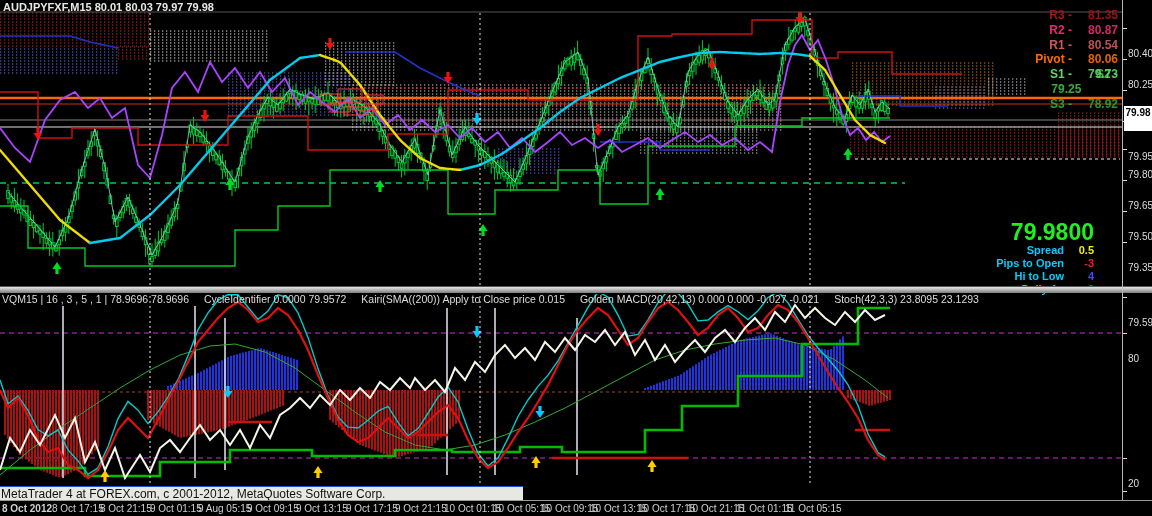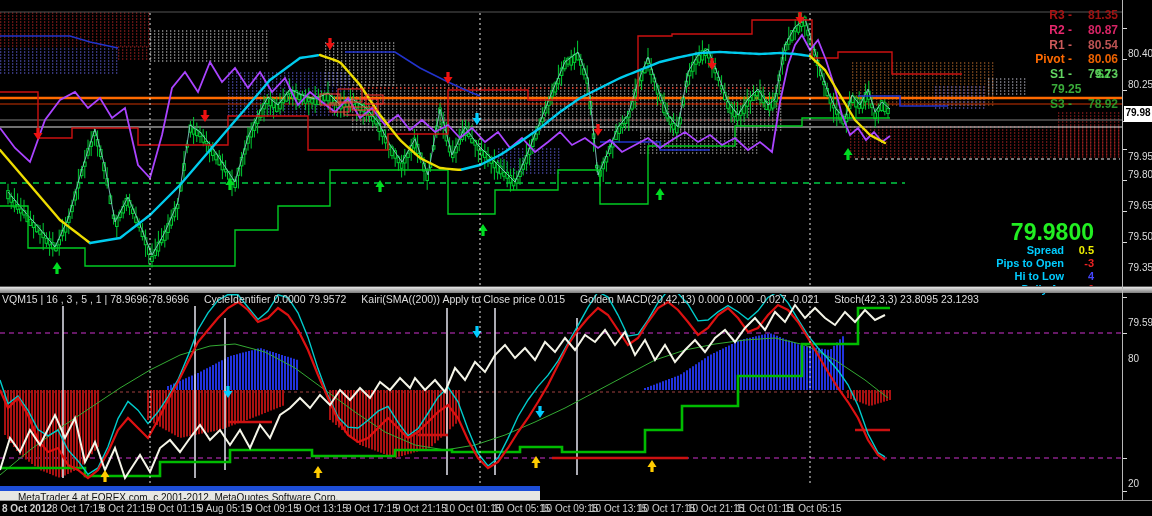--- a/index.html
+++ b/index.html
@@ -5,42 +5,42 @@
   html,body{margin:0;padding:0;background:#000;}
   #app{position:relative;width:1152px;height:516px;background:#000;overflow:hidden;
        font-family:"Liberation Sans",sans-serif;-webkit-font-smoothing:none;}
   .abs{position:absolute;}
   #chart-title{left:3px;top:1px;color:#e8e8e8;font-size:11px;font-weight:bold;white-space:nowrap;}
   svg{position:absolute;left:0;display:block;}
   
   #axis-col{left:1122px;top:0;width:30px;height:500px;border-left:1px solid #b8b8b8;}
   .axis-lbl{position:absolute;left:5px;color:#dcdcdc;font-size:10px;transform:translateY(-50%);white-space:nowrap;margin-top:25px;}
   .axis-tick{position:absolute;left:0;width:4px;height:1px;background:#dcdcdc;}
-  #cur-price-box{position:absolute;left:1px;width:28px;height:16px;background:#fff;color:#000;
+  #cur-price-box{position:absolute;left:1px;width:28px;height:25px;background:#fff;color:#000;
       font-size:10px;font-weight:bold;text-align:center;line-height:13px;}
   
   #pivot-panel{right:34px;top:8px;}
   .pvt-row{display:flex;justify-content:flex-end;height:14.8px;font-size:12px;font-weight:bold;line-height:14.8px;}
   .pvt-lbl{text-align:right;}
   .pvt-val{width:46px;text-align:right;opacity:.92;}
   
   #price-panel{right:58px;top:220px;text-align:right;}
   #big-price{font-size:23px;font-weight:bold;color:#22ee22;line-height:24px;letter-spacing:0;}
   .pr-row{display:flex;justify-content:flex-end;height:13px;font-size:11px;font-weight:bold;line-height:13px;}
   .pr-lbl{color:#00ccff;}
   .pr-val{width:30px;text-align:right;}
   
   #splitter{left:0;top:286px;width:1152px;height:6px;
       background:linear-gradient(#e8e8e8,#a8a8a8 60%,#7c7c7c);border-top:1px solid #555;}
   
   #ind-header{left:2px;top:293px;color:#dcdcdc;font-size:10.5px;white-space:nowrap;}
   #ind-header span{margin-right:12px;}
   
-  #status-bar{left:0;top:486px;width:522px;height:14px;background:#e7e7e3;border-top:5px solid #1d4ed8;
-      color:#111;font-size:10px;line-height:14px;padding-left:18px;white-space:nowrap;}
+  #status-bar{left:0;top:486px;width:522px;height:14px;background:#e7e7e3;border-top:1px solid #1d4ed8;
+      color:#111;font-size:12px;line-height:14px;padding-left:1px;white-space:nowrap;}
   #time-axis{left:0;top:500px;width:1152px;height:16px;background:#000;border-top:1px solid #9a9a9a;}
   .time-lbl{position:absolute;top:2px;color:#d0d0d0;font-size:10px;white-space:nowrap;}
 </style>
 </head>
 <body>
 
 <div id="app">
 
   <svg id="main-svg" width="1122" height="290" viewBox="0 0 1122 290" style="top:0">
       <line x1="0" y1="13" x2="150" y2="13" stroke="#c42828" stroke-width="1.2" stroke-dasharray="1.3 2.7"></line>
@@ -1071,20 +1071,21 @@
       <path d="M534.4,174 L537.6,174 L537.6,169 L540.6,169 L536,162 L531.4,169 L534.4,169 Z" fill="#ffcc00"></path>
       <path d="M650.4,178 L653.6,178 L653.6,173 L656.6,173 L652,166 L647.4,173 L650.4,173 Z" fill="#ffcc00"></path>
       <path d="M226.4,92 L229.6,92 L229.6,97 L232.6,97 L228,104 L223.4,97 L226.4,97 Z" fill="#00ccff"></path>
       <path d="M475.4,32 L478.6,32 L478.6,37 L481.6,37 L477,44 L472.4,37 L475.4,37 Z" fill="#00ccff"></path>
       <path d="M538.4,112 L541.6,112 L541.6,117 L544.6,117 L540,124 L535.4,117 L538.4,117 Z" fill="#00ccff"></path>
       <line x1="150" y1="2" x2="150" y2="190" stroke="#e8e8e8" stroke-width="1" stroke-dasharray="2 3"></line>
       <line x1="480" y1="2" x2="480" y2="190" stroke="#e8e8e8" stroke-width="1" stroke-dasharray="2 3"></line>
       <line x1="810" y1="2" x2="810" y2="190" stroke="#e8e8e8" stroke-width="1" stroke-dasharray="2 3"></line>
     </svg>
 
+  <div id="chart-title" class="abs">AUDJPYFXF,M15  80.01 80.03 79.97 79.98</div>
 
   <div id="pivot-panel" class="abs">
       <div class="pvt-row" style="color: rgb(170, 20, 20);">
         <span class="pvt-lbl">R3 -</span>
         <span class="pvt-val">81.35</span>
       </div>
       <div class="pvt-row" style="color: rgb(232, 40, 110);">
         <span class="pvt-lbl">R2 -</span>
         <span class="pvt-val">80.87</span>
       </div>

